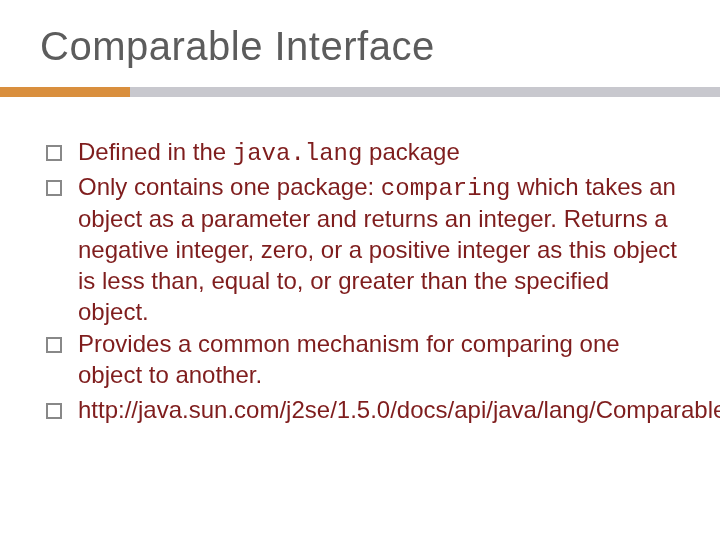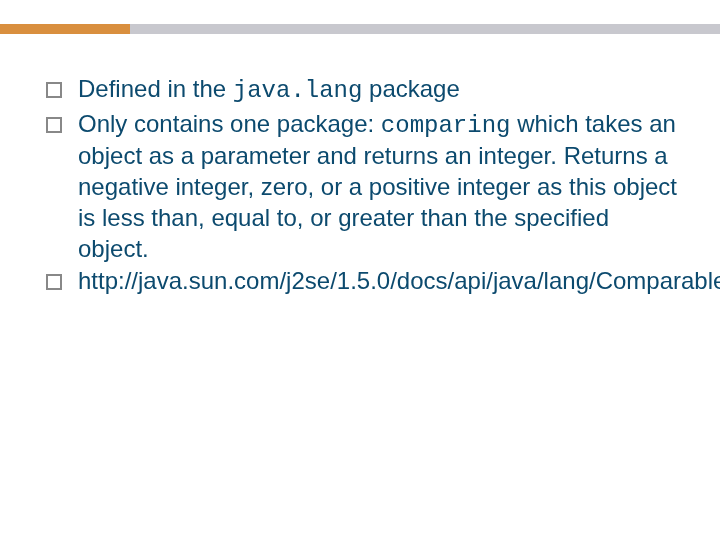--- a/index.html
+++ b/index.html
@@ -41,51 +41,55 @@
     padding: 40px 42px 0 42px;
   }
   .bullets {
     list-style: none;
   }
   .bullets > li {
     position: relative;
     padding-left: 36px;
     font-size: 24px;
     line-height: 1.28;
-    color: #0c4a6e;
+    color: #7f1d1d;
     margin-bottom: 2px;
   }
   .bullets > li::before {
     content: "";
     position: absolute;
     left: 4px;
     top: 8px;
     width: 12px;
     height: 12px;
     border: 2px solid #888;
     background: transparent;
   }
   .mono {
     font-family: "Courier New", Courier, monospace;
   }
 </style>
 </head>
 <body>
 
 <div class="slide">
+  <h1 class="title">Comparable Interface</h1>
   <div class="rule">
     <div class="accent"></div>
     <div class="rest"></div>
   </div>
   <div class="content">
     <ul class="bullets">
       <li>
         <span>Defined in the </span><span class="mono">java.lang</span><span> package</span>
       </li>
       <li>
         <span>Only contains one package: </span><span class="mono">comparing</span><span> which takes an object as a parameter and returns an integer. Returns a negative integer, zero, or a positive integer as this object is less than, equal to, or greater than the specified object.</span>
       </li>
       <li>
+        <span>Provides a common mechanism for comparing one object to another.</span><span class="mono"></span><span></span>
+      </li>
+      <li>
         <span>http://java.sun.com/j2se/1.5.0/docs/api/java/lang/Comparable.html</span><span class="mono"></span><span></span>
       </li>
     </ul>
   </div>
 </div>
 
 </body></html>

